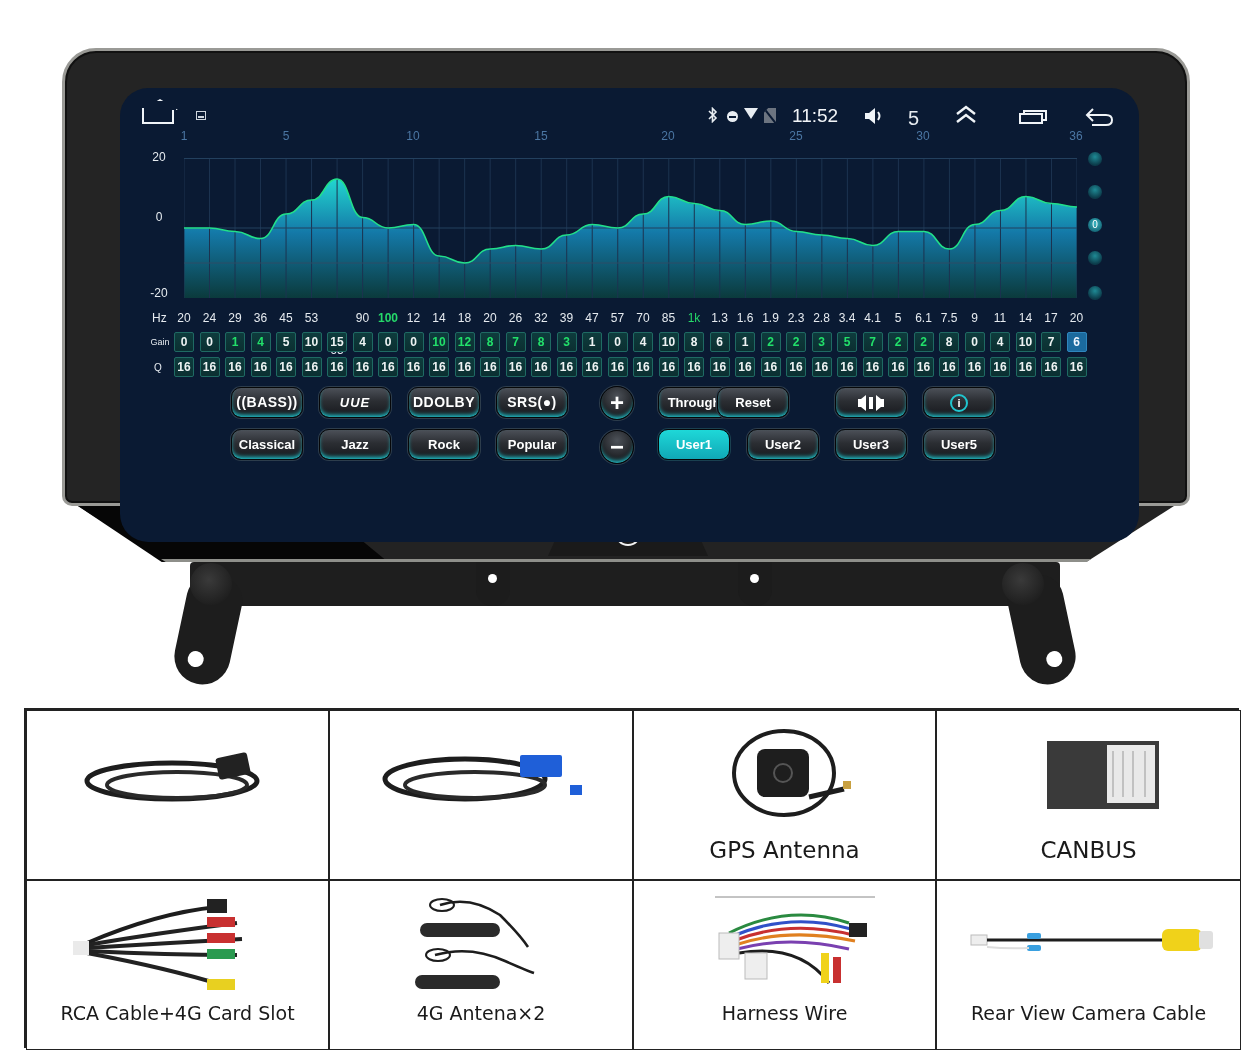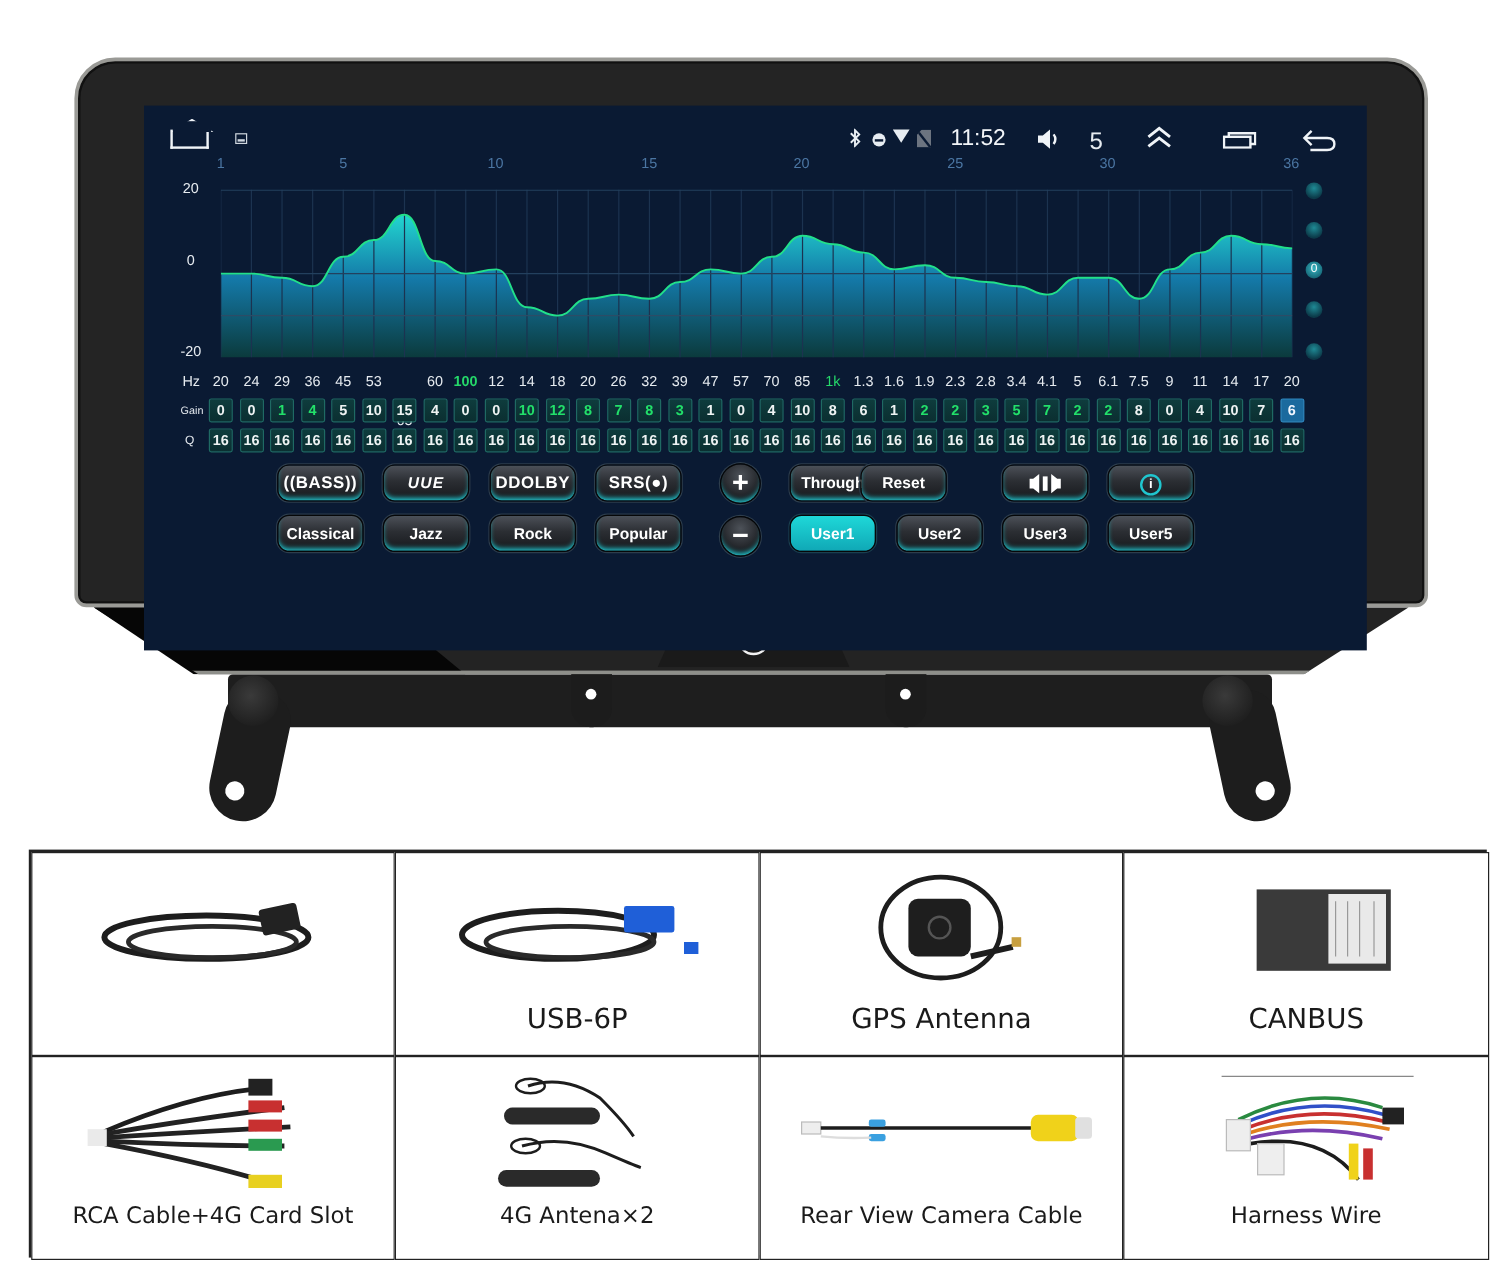--- a/index.html
+++ b/index.html
@@ -25,21 +25,21 @@
     clip-path: polygon(0 0, 78% 0, 100% 100%, 27% 100%); }
   .chin-edge { position: absolute; left: 0; top: 0; width: 1096px; height: 56px;
     clip-path: polygon(0 0, 100% 0, 92% 100%, 8% 100%);
     box-shadow: inset 0 -3px 0 #8e8f8a; }
   .home-pod { position: absolute; left: 470px; top: 0; width: 160px; height: 50px; background: #1a1a1a;
     clip-path: polygon(14% 0, 86% 0, 100% 100%, 0 100%); }
   .home-ring { position: absolute; left: 537px; top: 14px; width: 26px; height: 26px; border: 2px solid #f2f2f2; border-radius: 50%; }
   .led { position: absolute; top: 23px; width: 5px; height: 5px; border-radius: 50%; background: #b9c6d6; }
 
   
-  .screen { position: absolute; left: 120px; top: 88px; width: 1019px; height: 454px; background: #0a1a33; overflow: hidden; }
+  .screen { position: absolute; left: 120px; top: 88px; width: 1019px; height: 454px; background: #0a1a33; overflow: hidden; border-radius: 28px; }
 
   .status-bar { position: absolute; left: 0; top: 0; width: 100%; height: 40px; }
   .sb-icon { position: absolute; color: #f0f4f8; }
   .home-icon { left: 22px; top: 20px; width: 32px; height: 16px; border: 2px solid #f0f4f8; border-top: none; }
   .home-icon::before { content: ""; position: absolute; left: -2px; top: -9px; width: 32px; height: 9px;
     border: 2px solid #f0f4f8; border-bottom: none; clip-path: polygon(50% 0, 100% 100%, 0 100%);
     background: linear-gradient(#0a1a33,#0a1a33); }
   .img-icon { left: 76px; top: 23px; width: 10px; height: 9px; border: 1px solid #cfd6de; }
   .img-icon::after { content: ""; position: absolute; left: 1px; bottom: 1px; width: 6px; height: 2px; background: #cfd6de; }
   .bt-icon { left: 588px; top: 19px; font-size: 15px; }
@@ -252,21 +252,21 @@
 
     <div class="hz-row" id="hz-row">
       <span class="row-label">Hz</span>
     <span class="hz-val" style="left: 64px;">20</span>
         <span class="hz-val" style="left: 89.5px;">24</span>
         <span class="hz-val" style="left: 115px;">29</span>
         <span class="hz-val" style="left: 140.5px;">36</span>
         <span class="hz-val" style="left: 166px;">45</span>
         <span class="hz-val" style="left: 191.5px;">53</span>
         <span class="hz-val" style="left: 217px; margin-top: 32px;">65</span>
-        <span class="hz-val" style="left: 242.5px;">60</span>
+        <span class="hz-val" style="left: 242.5px;">90</span>
         <span class="hz-val hl" style="left: 268px; font-weight: bold;">100</span>
         <span class="hz-val" style="left: 293.5px;">12</span>
         <span class="hz-val" style="left: 319px;">14</span>
         <span class="hz-val" style="left: 344.5px;">18</span>
         <span class="hz-val" style="left: 370px;">20</span>
         <span class="hz-val" style="left: 395.5px;">26</span>
         <span class="hz-val" style="left: 421px;">32</span>
         <span class="hz-val" style="left: 446.5px;">39</span>
         <span class="hz-val" style="left: 472px;">47</span>
         <span class="hz-val" style="left: 497.5px;">57</span>
@@ -409,21 +409,20 @@
       <rect x="140" y="14" width="32" height="22" rx="3" fill="#222" transform="rotate(-12 156 25)"></rect>
     </svg>
   </div>
   <div class="acc-cell row1">
     <svg class="acc-img" style="left:50px; top:30px" width="215" height="70" viewBox="0 0 215 70">
       <ellipse cx="85" cy="38" rx="80" ry="20" stroke="#1d1d1d" stroke-width="5" fill="none"></ellipse>
       <ellipse cx="95" cy="44" rx="70" ry="13" stroke="#2a2a2a" stroke-width="4" fill="none"></ellipse>
       <rect x="140" y="14" width="42" height="22" rx="2" fill="#1f5fd8"></rect>
       <rect x="190" y="44" width="12" height="10" fill="#1f5fd8"></rect>
     </svg>
-    <span class="acc-label">USB-6P</span>
   </div>
   <div class="acc-cell row1">
     <svg class="acc-img" style="left:95px; top:12px" width="130" height="100" viewBox="0 0 130 100">
       <ellipse cx="55" cy="50" rx="50" ry="42" stroke="#1d1d1d" stroke-width="4" fill="none"></ellipse>
       <rect x="28" y="26" width="52" height="48" rx="8" fill="#1e1e1e"></rect>
       <circle cx="54" cy="50" r="9" stroke="#555" stroke-width="2" fill="none"></circle>
       <path d="M80 74 L115 66" stroke="#1d1d1d" stroke-width="5"></path>
       <rect x="114" y="58" width="8" height="8" fill="#c8a040"></rect>
     </svg>
     <span class="acc-label">GPS Antenna</span>
@@ -461,43 +460,43 @@
   <div class="acc-cell row2">
     <svg class="acc-img" style="left:80px; top:14px" width="140" height="100" viewBox="0 0 140 100">
       <rect x="10" y="28" width="80" height="14" rx="7" fill="#2a2a2a"></rect>
       <rect x="5" y="80" width="85" height="14" rx="7" fill="#2a2a2a"></rect>
       <path d="M30 10 Q60 0 90 20 Q110 40 118 52" stroke="#1d1d1d" stroke-width="2.5" fill="none"></path>
       <path d="M25 60 Q60 50 95 66 Q118 76 124 78" stroke="#1d1d1d" stroke-width="2.5" fill="none"></path>
       <ellipse cx="32" cy="10" rx="12" ry="6" stroke="#1d1d1d" stroke-width="2" fill="none"></ellipse>
       <ellipse cx="28" cy="60" rx="12" ry="6" stroke="#1d1d1d" stroke-width="2" fill="none"></ellipse>
     </svg>
     <span class="acc-label">4G Antena×2</span>
-  </div>
-  <div class="acc-cell row2">
-    <svg class="acc-img" style="left:30px; top:40px" width="255" height="40" viewBox="0 0 255 40">
-      <rect x="4" y="14" width="16" height="10" fill="#eeeeee" stroke="#bbb"></rect>
-      <path d="M20 19 H200" stroke="#1d1d1d" stroke-width="3"></path>
-      <rect x="60" y="12" width="14" height="6" rx="2" fill="#3aa0e0"></rect>
-      <rect x="60" y="24" width="14" height="6" rx="2" fill="#3aa0e0"></rect>
-      <path d="M20 26 Q40 28 62 27" stroke="#ddd" stroke-width="2" fill="none"></path>
-      <rect x="195" y="8" width="40" height="22" rx="6" fill="#f0d21a"></rect>
-      <rect x="232" y="10" width="14" height="18" rx="3" fill="#e0e0e0"></rect>
-    </svg>
-    <span class="acc-label">Rear View Camera Cable</span>
   </div>
   <div class="acc-cell row2">
     <svg class="acc-img" style="left:75px; top:12px" width="170" height="105" viewBox="0 0 170 105">
       <line x1="6" y1="4" x2="166" y2="4" stroke="#888" stroke-width="1"></line>
       <path d="M20 40 Q80 10 140 30" stroke="#2a8a40" stroke-width="3" fill="none"></path>
       <path d="M22 44 Q80 18 142 36" stroke="#3050c8" stroke-width="3" fill="none"></path>
       <path d="M24 48 Q80 26 144 42" stroke="#c83030" stroke-width="3" fill="none"></path>
       <path d="M26 52 Q80 34 146 48" stroke="#e08020" stroke-width="3" fill="none"></path>
       <path d="M28 56 Q80 42 140 56" stroke="#7a40b0" stroke-width="3" fill="none"></path>
       <path d="M30 60 Q90 50 120 90" stroke="#1d1d1d" stroke-width="3" fill="none"></path>
       <rect x="10" y="40" width="20" height="26" fill="#eeeeee" stroke="#bbb"></rect>
       <rect x="36" y="60" width="22" height="26" fill="#eeeeee" stroke="#bbb"></rect>
       <rect x="112" y="60" width="8" height="30" fill="#f0d21a"></rect>
       <rect x="124" y="64" width="8" height="26" fill="#c83030"></rect>
       <rect x="140" y="30" width="18" height="14" fill="#222"></rect>
     </svg>
     <span class="acc-label">Harness Wire</span>
   </div>
+  <div class="acc-cell row2">
+    <svg class="acc-img" style="left:30px; top:40px" width="255" height="40" viewBox="0 0 255 40">
+      <rect x="4" y="14" width="16" height="10" fill="#eeeeee" stroke="#bbb"></rect>
+      <path d="M20 19 H200" stroke="#1d1d1d" stroke-width="3"></path>
+      <rect x="60" y="12" width="14" height="6" rx="2" fill="#3aa0e0"></rect>
+      <rect x="60" y="24" width="14" height="6" rx="2" fill="#3aa0e0"></rect>
+      <path d="M20 26 Q40 28 62 27" stroke="#ddd" stroke-width="2" fill="none"></path>
+      <rect x="195" y="8" width="40" height="22" rx="6" fill="#f0d21a"></rect>
+      <rect x="232" y="10" width="14" height="18" rx="3" fill="#e0e0e0"></rect>
+    </svg>
+    <span class="acc-label">Rear View Camera Cable</span>
+  </div>
 </div>
 
 </body></html>

